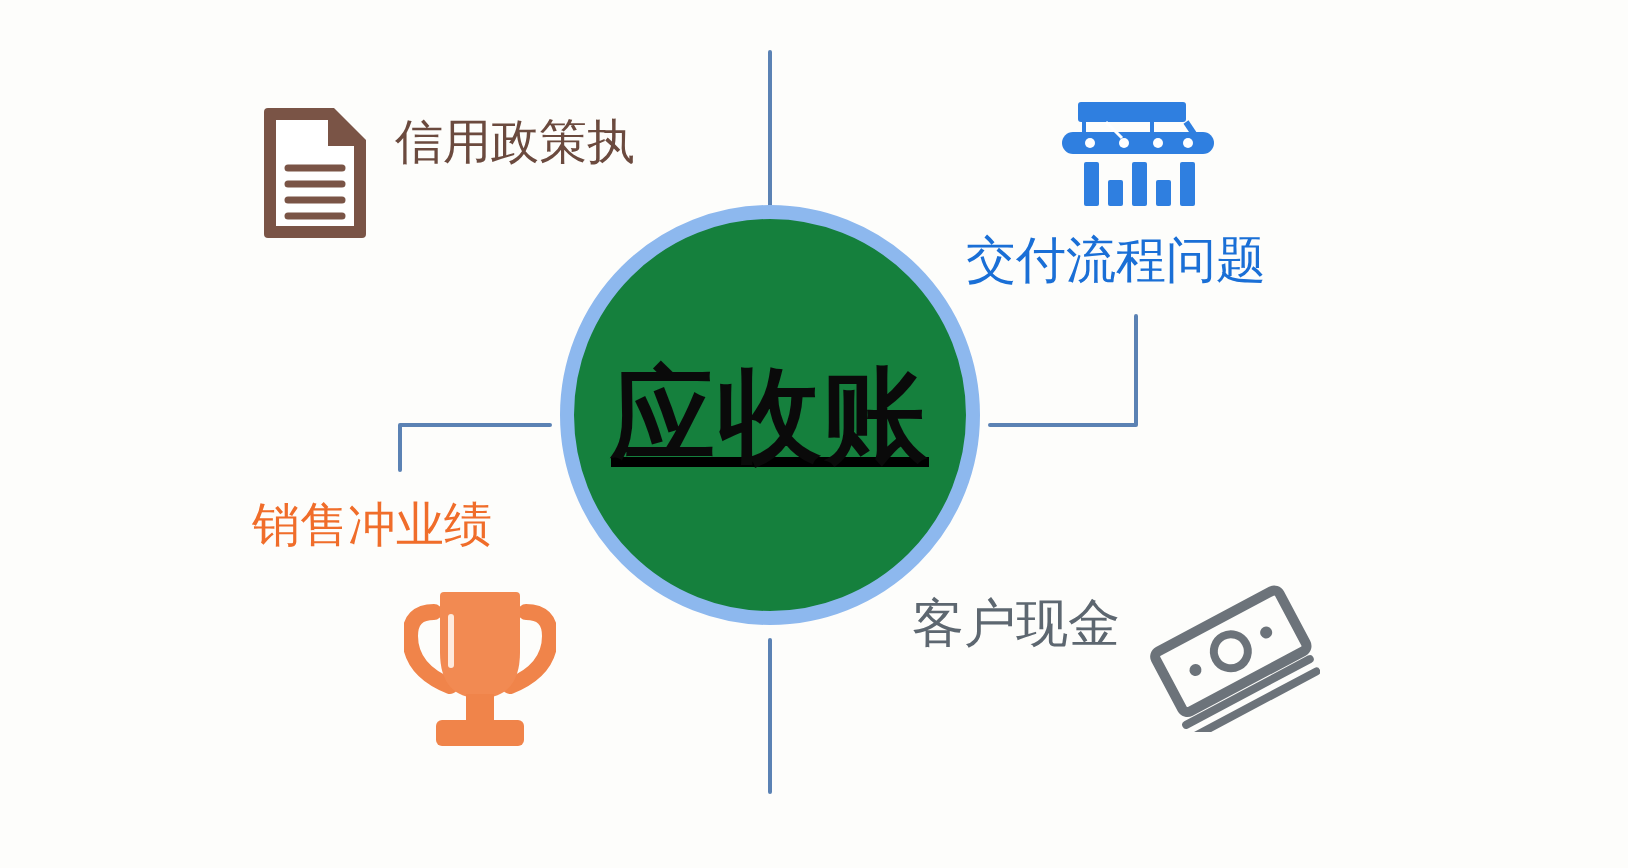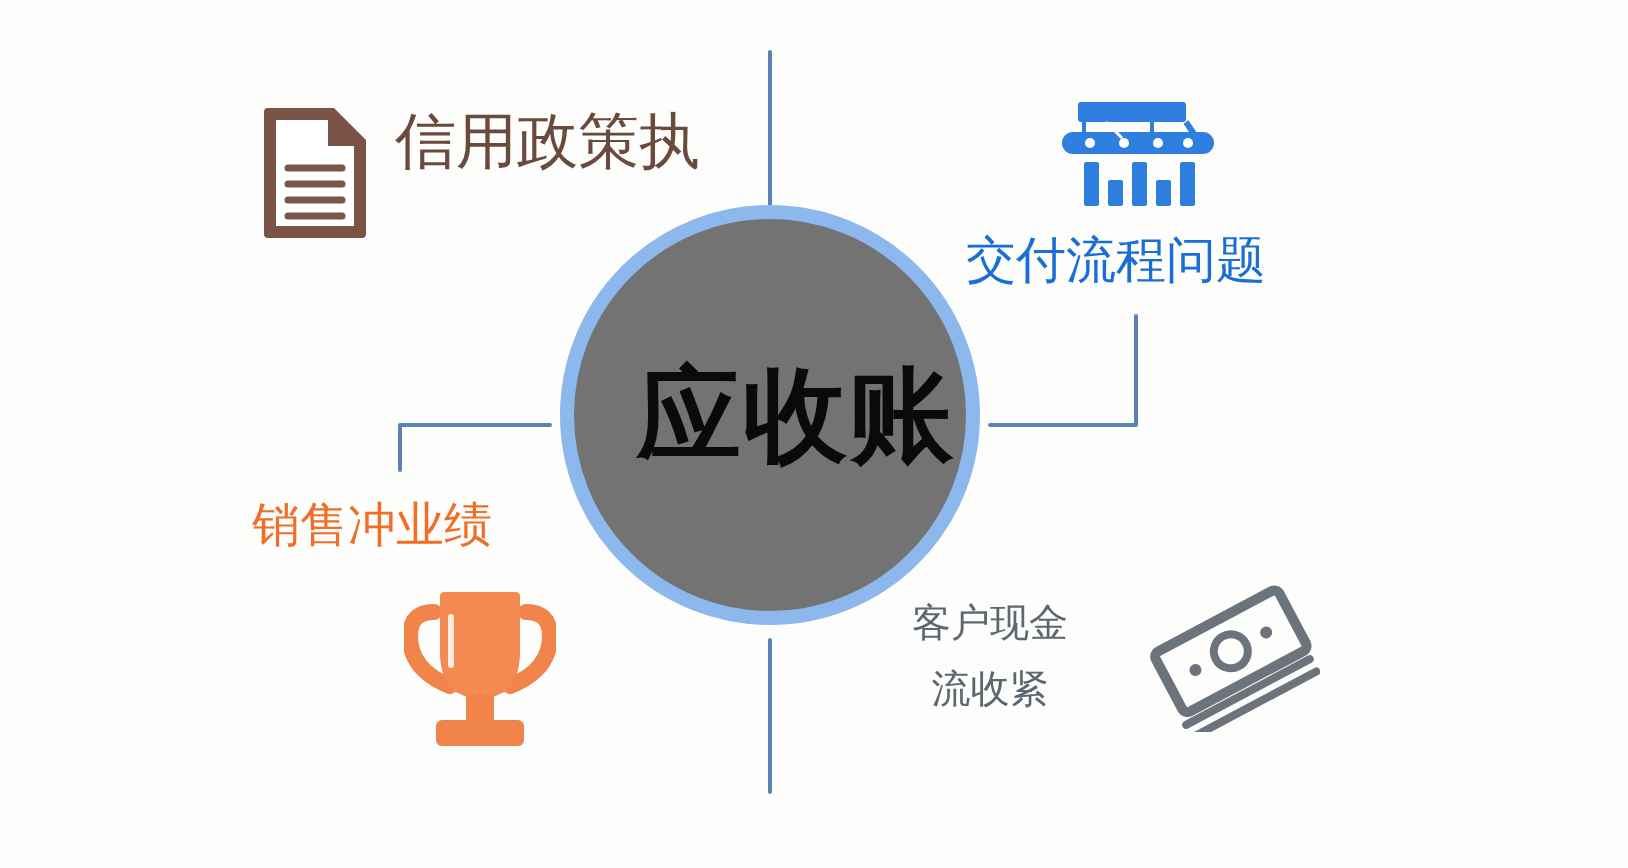--- a/index.html
+++ b/index.html
@@ -6,33 +6,33 @@
     body {
       width: 1628px; height: 868px; position: relative; overflow: hidden;
       background: #fdfdfb;
       font-family: "DejaVu Sans", "Liberation Sans", sans-serif;
     }
     .canvas { position: absolute; inset: 0; }
     svg.lines { position: absolute; left: 0; top: 0; }
     .hub {
       position: absolute; left: 560px; top: 205px; width: 420px; height: 420px;
       border-radius: 50%; box-sizing: border-box;
-      border: 14px solid #8db8ee; background: #737373;
-      display: flex; align-items: center; justify-content: flex-end;
+      border: 14px solid #8db8ee; background: #15803d;
+      display: flex; align-items: center; justify-content: center; text-decoration: underline;
     }
     .hub-title {
       font-size: 104px; font-weight: bold; color: #0a0a0a;
       line-height: 118px; text-align: center; width: 340px;
       letter-spacing: 2px;
     }
     .label { position: absolute; white-space: nowrap; }
-    .l-credit { left: 395px; top: 108px; font-size: 61px; line-height: 66px; color: #6b4a3e; }
+    .l-credit { left: 395px; top: 108px; font-size: 48px; line-height: 66px; color: #6b4a3e; }
     .l-delivery { left: 966px; top: 230px; font-size: 50px; line-height: 60px; color: #1a6fd6; }
     .l-sales { left: 252px; top: 494px; font-size: 48px; line-height: 60px; color: #f06d2a; }
-    .l-cash { left: 912px; top: 590px; font-size: 39px; line-height: 66px; color: #5d6770; text-align: center; }
+    .l-cash { left: 912px; top: 590px; font-size: 52px; line-height: 66px; color: #5d6770; text-align: right; }
     .icon { position: absolute; }
   </style>
 </head>
 <body>
 
 <div class="canvas">
 
   <svg class="lines" width="1628" height="868">
     <g stroke="#5b82b4" stroke-width="4" fill="none" stroke-linecap="round" stroke-linejoin="round">
       <line x1="770" y1="52" x2="770" y2="205"></line>
@@ -94,21 +94,20 @@
     <path d="M30 22 Q6 22 6 46 Q6 80 46 96" stroke="#f0844a" stroke-width="16" fill="none" stroke-linecap="round"></path>
     <path d="M122 22 Q146 22 146 46 Q146 80 106 96" stroke="#f0844a" stroke-width="16" fill="none" stroke-linecap="round"></path>
     <path d="M36 6 Q36 2 40 2 H112 Q116 2 116 6 V62 Q116 108 76 108 Q36 108 36 62 Z" fill="#f28a52"></path>
     <rect x="44" y="24" width="6" height="54" rx="3" fill="#fff4ec" opacity="0.9"></rect>
     <rect x="62" y="104" width="28" height="30" fill="#f0844a"></rect>
     <rect x="32" y="130" width="88" height="26" rx="6" fill="#f0844a"></rect>
   </svg>
 
   <div class="label l-cash">
     <div>客户现金</div>
-    <div>流收紧</div>
   </div>
   <svg class="icon" style="left:1150px;top:582px" width="170" height="150" viewBox="0 0 170 150">
     <g transform="rotate(-28 85 75)" fill="none" stroke="#6c737a" stroke-linejoin="round">
       <rect x="14" y="34" width="140" height="68" rx="6" stroke-width="10"></rect>
       <path d="M10 112 H150" stroke-width="8" stroke-linecap="round"></path>
       <path d="M10 126 H150" stroke-width="8" stroke-linecap="round"></path>
       <circle cx="84" cy="68" r="17" stroke-width="8"></circle>
       <circle cx="44" cy="68" r="6" fill="#6c737a" stroke="none"></circle>
       <circle cx="124" cy="68" r="6" fill="#6c737a" stroke="none"></circle>
     </g>

